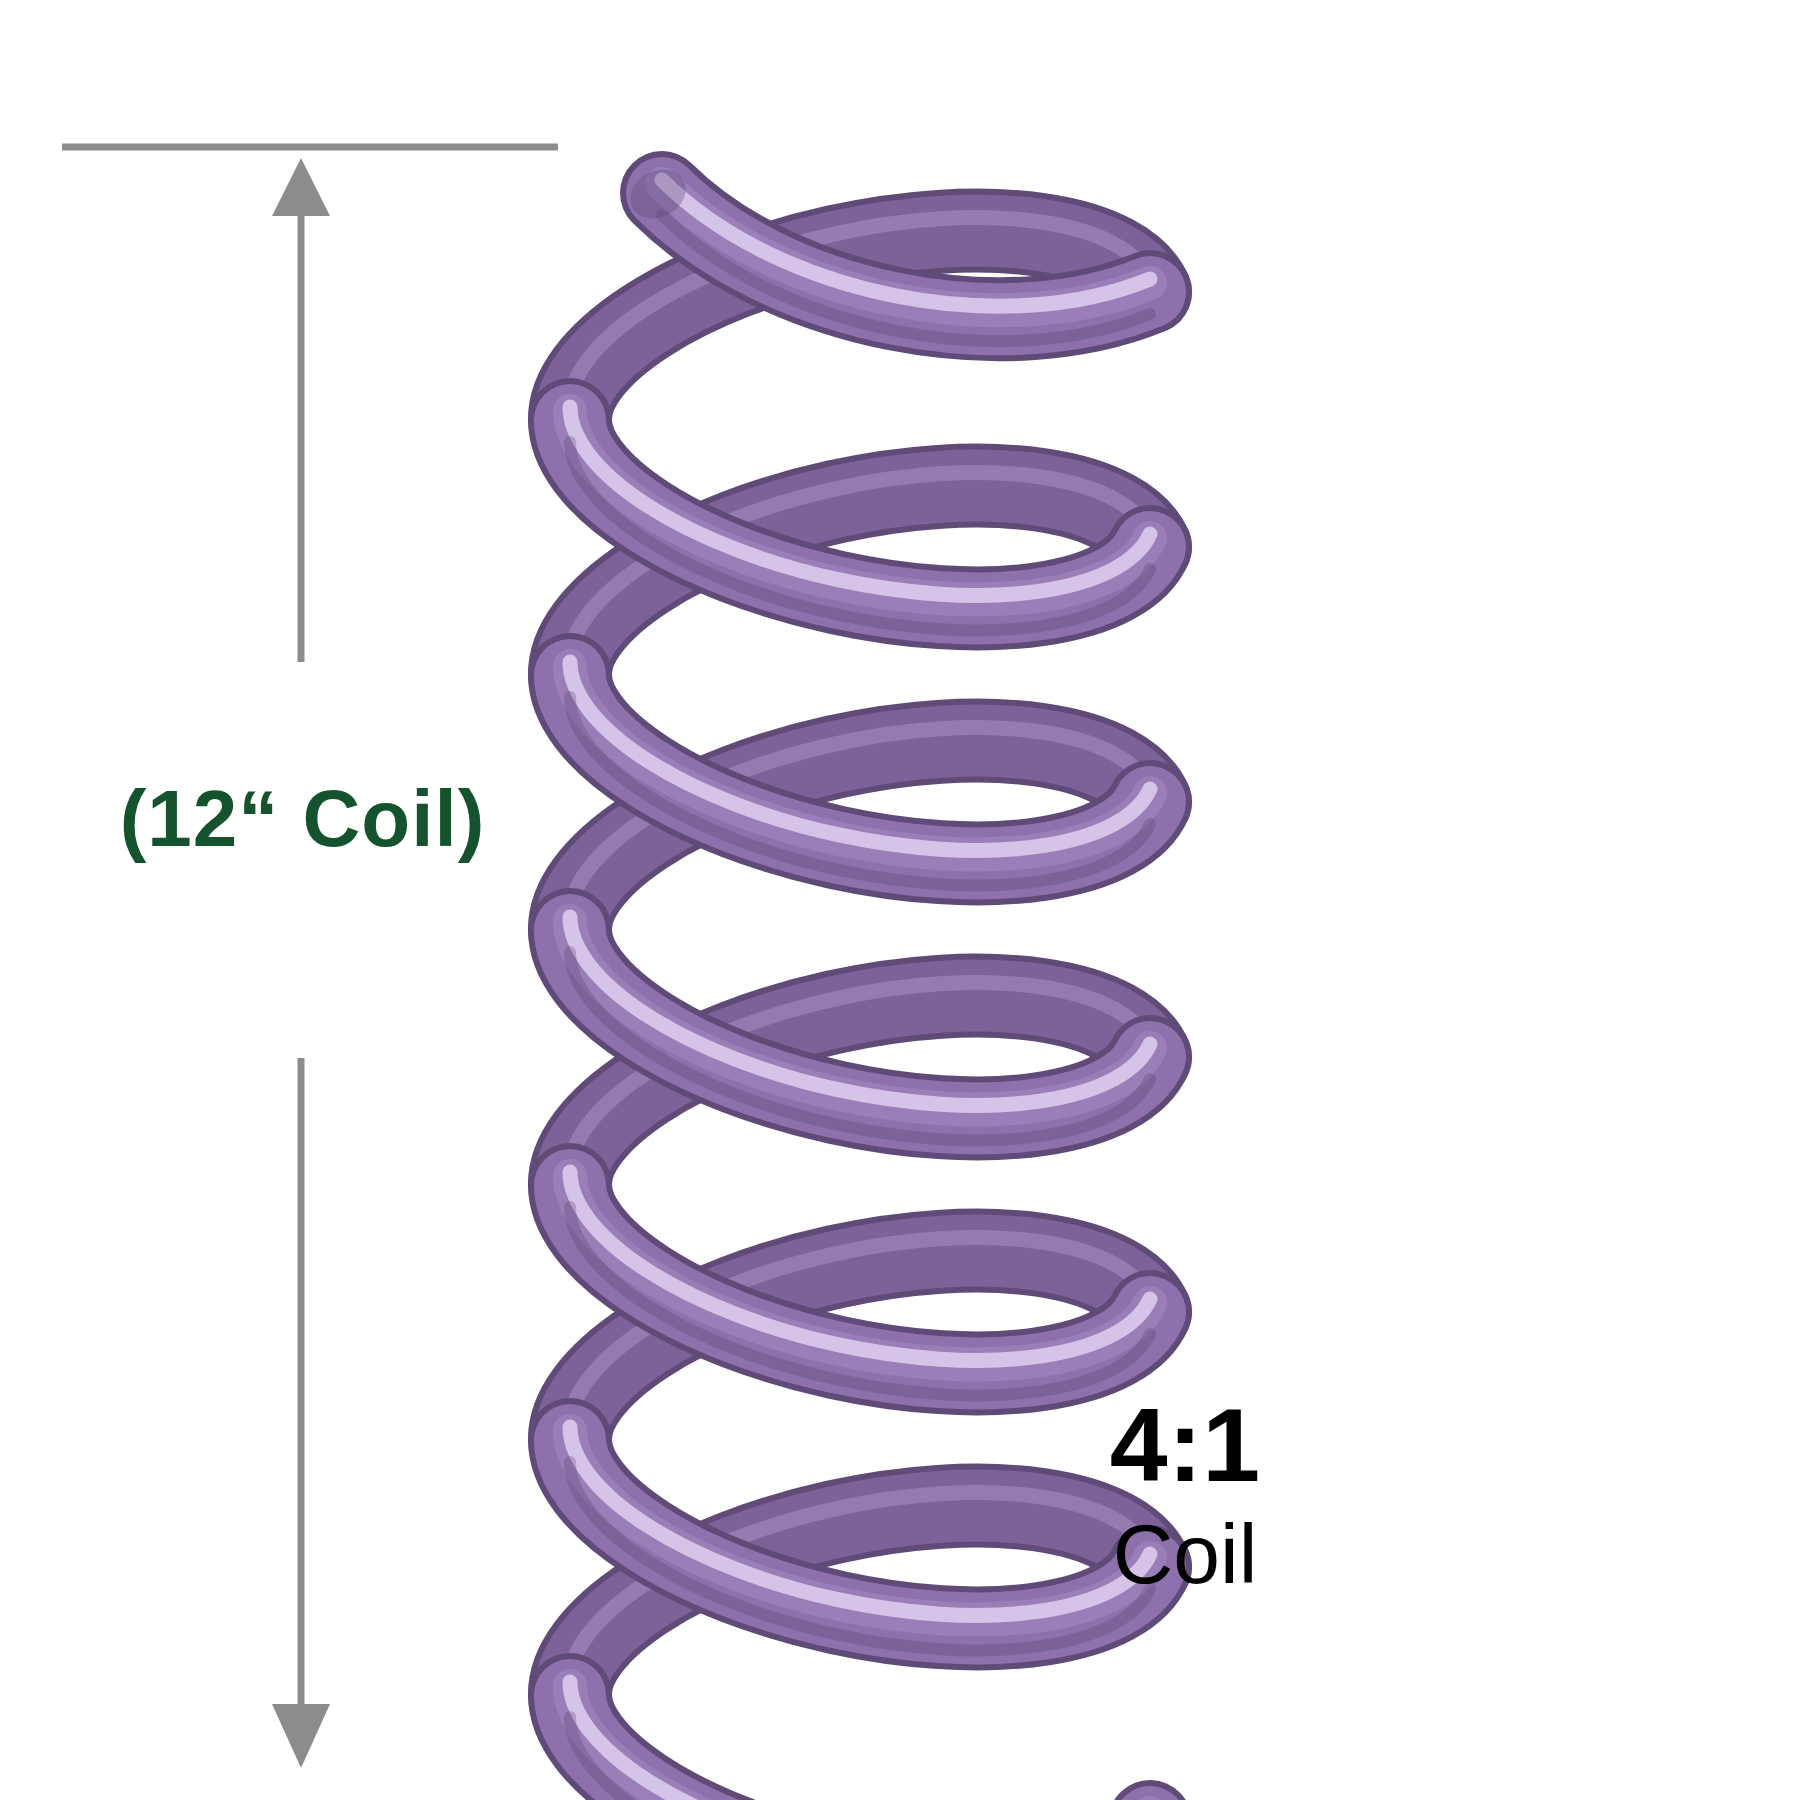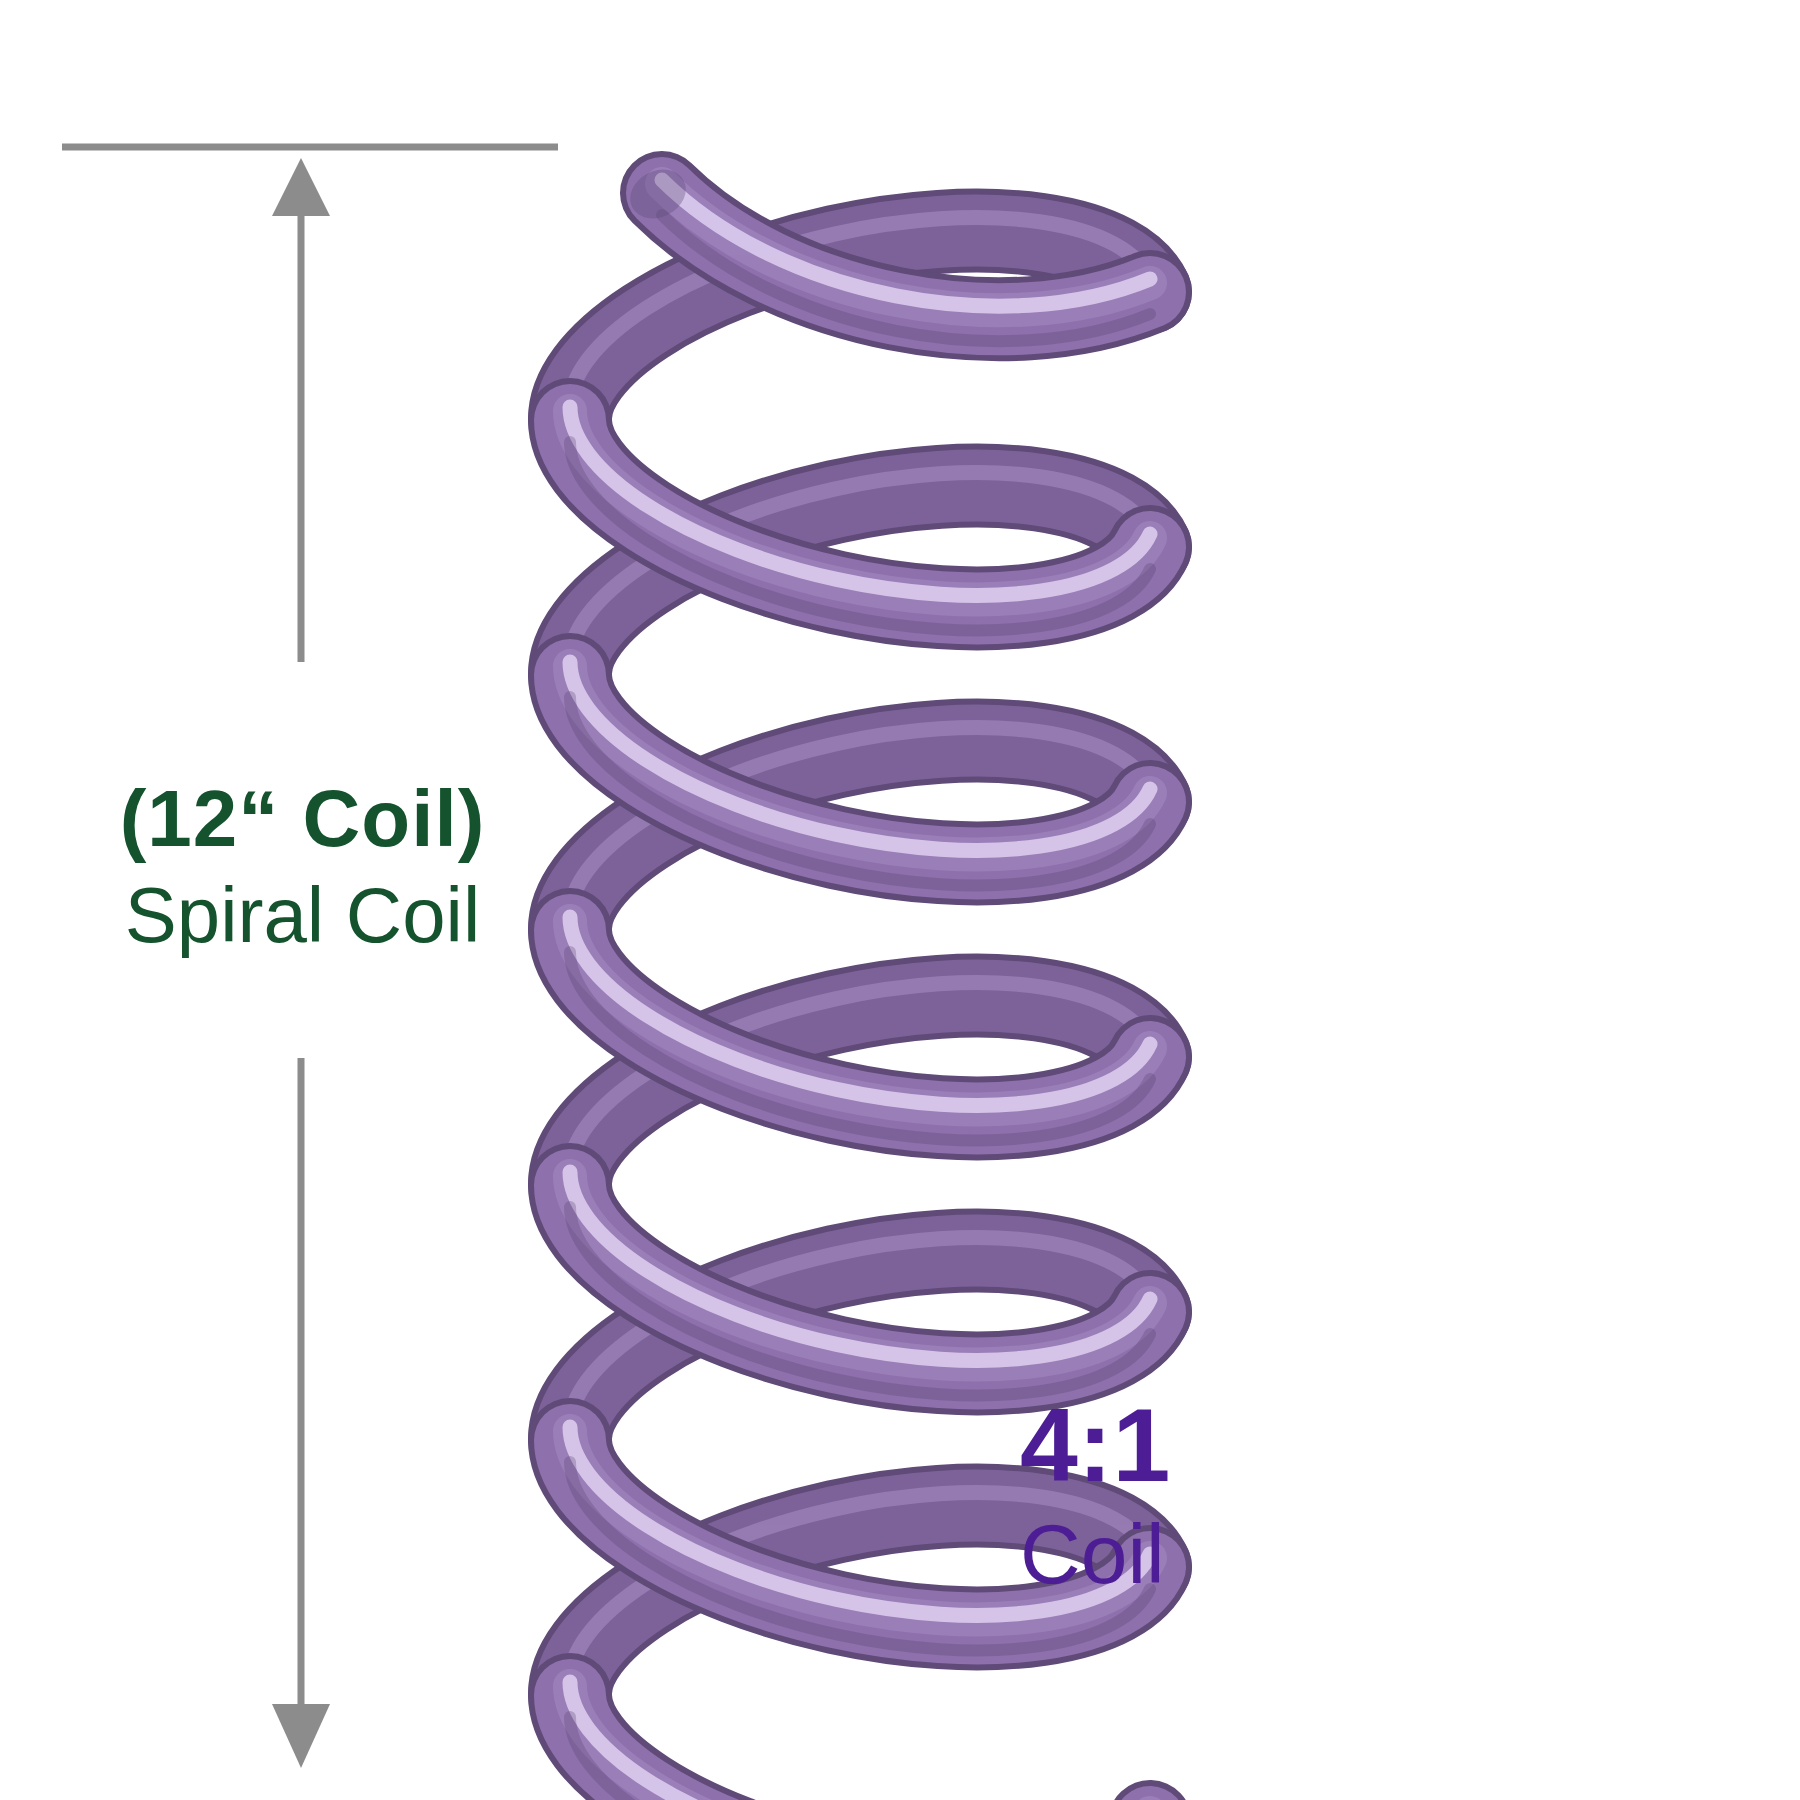--- a/index.html
+++ b/index.html
@@ -29,21 +29,22 @@
   .label-left .reg {
     font-size: 78px;
     font-weight: 400;
     line-height: 1.22;
   }
   .label-pitch {
     position: absolute;
     left: 1020px;
     top: 1388px;
     width: 330px;
-    color: #4c1d95;
+    text-align: center;
+    color: #000000;
   }
   .label-pitch .big {
     font-size: 104px;
     font-weight: 700;
     line-height: 1.1;
   }
   .label-pitch .reg {
     font-size: 84px;
     font-weight: 400;
     line-height: 1.25;
@@ -142,21 +143,20 @@
     </g>
 
     <g stroke="none" fill="#8c8c8c">
       <polygon points="301,158 272,216 330,216"></polygon>
       <polygon points="301,1768 272,1704 330,1704"></polygon>
     </g>
   </svg>
 
   <div class="label-left">
     <div class="big">(12“ Coil)</div>
-    <div class="reg">Spiral Coil</div>
   </div>
 
   <div class="label-pitch">
     <div class="big">4:1</div>
     <div class="reg">Coil</div>
   </div>
 
 </div>
 
 </body></html>

